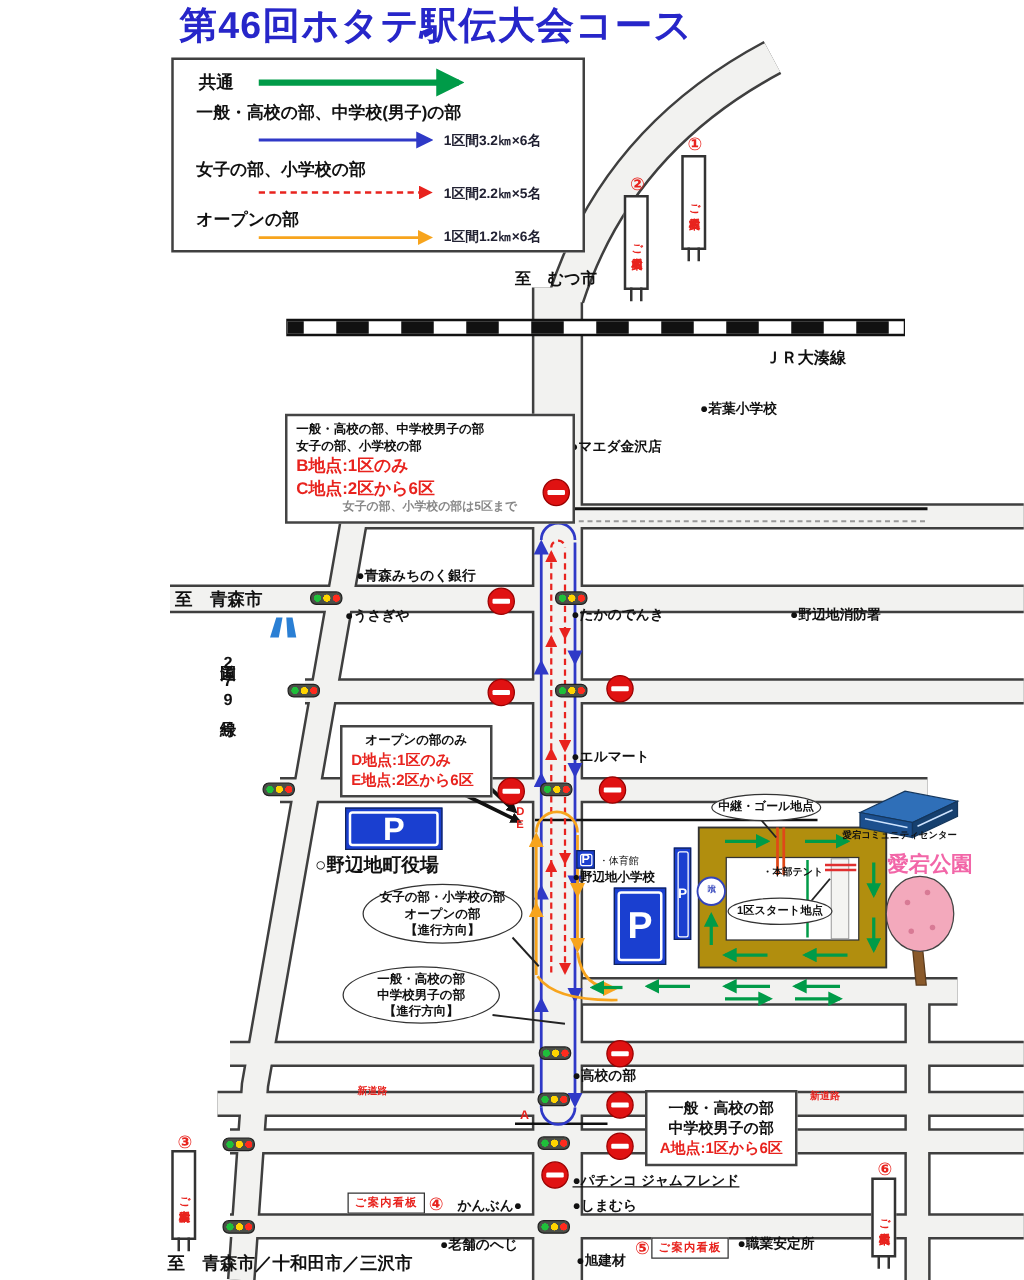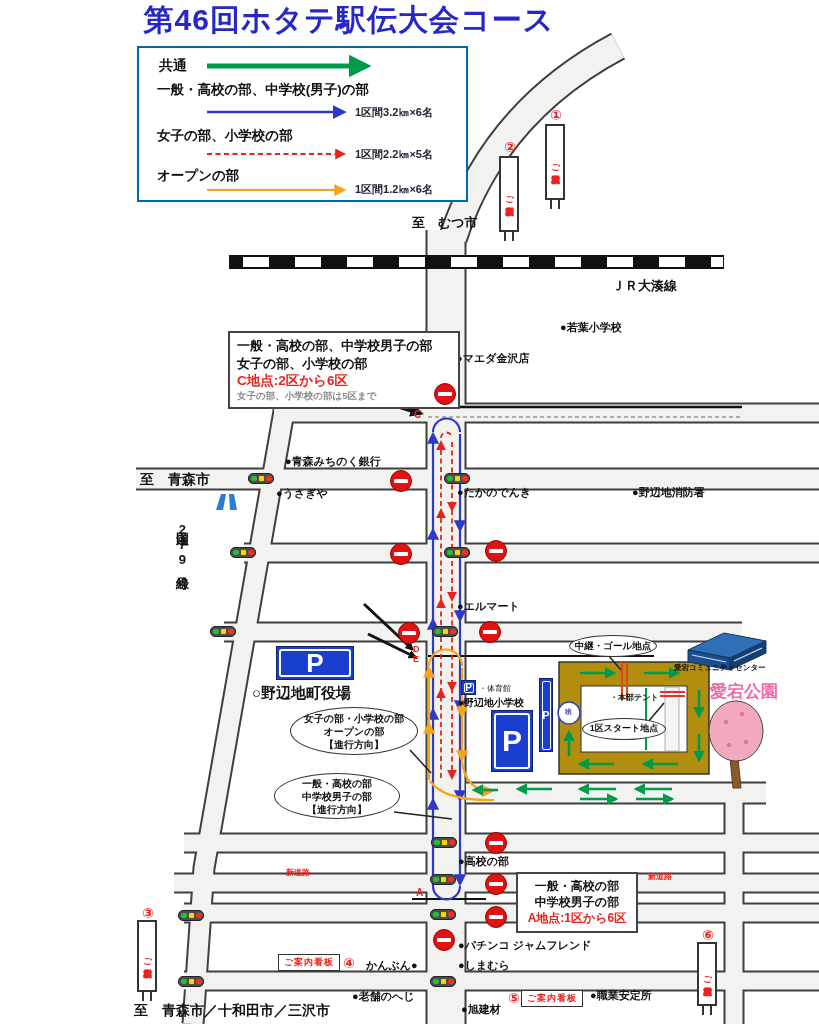--- a/index.html
+++ b/index.html
@@ -5,21 +5,21 @@
   html,body{margin:0;padding:0;}
   body{width:819px;height:1024px;background:#fff;font-family:"Liberation Sans","DejaVu Sans",sans-serif;}
   #stage{position:relative;width:819px;height:1024px;overflow:hidden;background:#fff;margin-left:24px;}
   #map-svg{position:absolute;left:0;top:0;}
   .lbl{position:absolute;font-weight:bold;font-size:11px;color:#111;white-space:nowrap;line-height:1.15;}
   .txt-red{color:var(--c-red);}
   .txt-pink{color:var(--c-pink);}
   .vtext{writing-mode:vertical-rl;text-orientation:upright;}
   #title{position:absolute;left:90px;top:0;width:470px;text-align:center;font-size:30px;font-weight:bold;color:var(--c-title);letter-spacing:1px;}
   
-  #legend{position:absolute;left:113px;top:46px;width:327px;height:152px;border:2px solid #0369a1;background:#fff;}
+  #legend{position:absolute;left:113px;top:46px;width:327px;height:152px;border:2px solid #404040;background:#fff;}
   #legend .row-label{position:absolute;font-weight:bold;color:#111;white-space:nowrap;}
   #legend .note{position:absolute;font-weight:bold;font-size:11px;color:#223;white-space:nowrap;}
   
   .vsign{position:absolute;width:20px;background:#fff;border:2px solid #333;display:flex;align-items:center;justify-content:center;box-sizing:border-box;}
   .vsign .txt{font-size:9px;color:var(--c-red);font-weight:bold;line-height:1.05;}
   .vsign::before,.vsign::after{content:"";position:absolute;bottom:-11px;width:2px;height:11px;background:#333;}
   .vsign::before{left:3px;}
   .vsign::after{right:3px;}
   .hsign{position:absolute;height:17px;background:#fff;border:1.5px solid #333;display:flex;align-items:center;justify-content:center;font-size:9px;font-weight:bold;color:var(--c-red);letter-spacing:1px;padding:0 4px;box-sizing:border-box;}
   .cnum{position:absolute;color:var(--c-red);font-size:14px;font-weight:bold;line-height:1;}
@@ -36,24 +36,24 @@
   .pbox{position:absolute;background:#1a3fd0;border:1px solid #10235e;display:flex;align-items:center;justify-content:center;box-sizing:border-box;}
   .pbox::before{content:"";position:absolute;inset:2px;border:2px solid #fff;border-radius:3px;}
   .pbox .p{color:#fff;font-weight:bold;line-height:1;position:relative;}
   .pslim::before{inset:1.5px;border-width:1px;border-radius:2px;}
   
   .bubble{position:absolute;background:#fff;border:1.5px solid #333;border-radius:50%;display:flex;flex-direction:column;align-items:center;justify-content:center;text-align:center;font-weight:bold;color:#111;box-sizing:border-box;}
   .bubble div{white-space:nowrap;line-height:1.3;}
   
   .ibox{position:absolute;background:#fff;border:2px solid #444;padding:4px 7px;box-sizing:border-box;}
   .ibox div{white-space:nowrap;line-height:1.35;}
-  .ibox .k{font-size:13px;font-weight:bold;color:#111;}
+  .ibox .k{font-size:10px;font-weight:bold;color:#111;}
   .ibox .r{font-size:13.5px;font-weight:bold;color:var(--c-red);}
   .ibox .r2{font-size:12px;font-weight:bold;color:var(--c-red);}
-  .ibox .g{font-size:9.5px;font-weight:bold;color:#888;}
+  .ibox .g{font-size:9.5px;font-weight:bold;color:#888;text-align:center;}
   
   .st-green{stroke:var(--c-green);}
   .st-blue{stroke:var(--c-blue);}
   .st-red{stroke:var(--c-red);}
   .st-orange{stroke:var(--c-orange);}
   .f-green{fill:var(--c-green);}
   .f-blue{fill:var(--c-blue);}
   .f-red{fill:var(--c-red);}
   .f-orange{fill:var(--c-orange);}
   .road-casing{stroke:var(--c-casing);fill:none;}
@@ -277,38 +277,44 @@
   <div class="lbl" style="left:228px;top:684px;font-size:15px;">○野辺地町役場</div>
   <div class="lbl" style="left:455px;top:684px;font-size:8px;font-weight:normal;">・体育館</div>
   <div class="lbl" style="left:434px;top:697px;font-size:10px;">●野辺地小学校</div>
   <div class="lbl" style="left:586px;top:693px;font-size:8px;">・本部テント</div>
   <div class="lbl" style="left:650px;top:664px;font-size:7.5px;">愛宕コミュニティセンター</div>
   <div class="lbl txt-pink" style="left:686px;top:682px;font-size:17px;">愛宕公園</div>
   <div class="lbl vtext" style="left:540px;top:702px;font-size:7px;font-weight:normal;color:#3344bb;">噴水</div>
   <div class="lbl" style="left:434px;top:855px;">●高校の部</div>
   <div class="lbl txt-red" style="left:262px;top:868px;font-size:8px;">新道路</div>
   <div class="lbl txt-red" style="left:624px;top:872px;font-size:8px;">新道路</div>
-  <div class="lbl" style="left:434px;top:939px;">●パチンコ ジャムフレンド</div>
+  <div class="lbl" style="left:434px;top:939px;text-decoration:underline;">●パチンコ ジャムフレンド</div>
   <div class="lbl" style="left:434px;top:959px;">●しまむら</div>
   <div class="lbl" style="left:342px;top:959px;">かんぶん●</div>
   <div class="lbl" style="left:328px;top:990px;">●老舗のへじ</div>
   <div class="lbl" style="left:437px;top:1003px;">●旭建材</div>
   <div class="lbl" style="left:566px;top:989px;">●職業安定所</div>
 
   <div class="pt" style="left:390px;top:399px;font-size:10px;">B</div>
   <div class="pt" style="left:390px;top:410px;font-size:10px;">C</div>
   <div class="pt" style="left:389px;top:645px;font-size:9px;">D</div>
   <div class="pt" style="left:389px;top:655px;font-size:9px;">E</div>
   <div class="pt" style="left:392px;top:888px;font-size:10px;">A</div>
 
   <div class="ibox" style="left:204px;top:331px;width:232px;">
     <div class="k">一般・高校の部、中学校男子の部</div>
     <div class="k">女子の部、小学校の部</div>
+    <div class="r">B地点:1区のみ</div>
     <div class="r">C地点:2区から6区</div>
     <div class="g">女子の部、小学校の部は5区まで</div>
+  </div>
+  <div class="ibox" style="left:248px;top:580px;width:122px;">
+    <div class="k" style="text-align:center;">オープンの部のみ</div>
+    <div class="r2">D地点:1区のみ</div>
+    <div class="r2">E地点:2区から6区</div>
   </div>
   <div class="ibox" style="left:492px;top:872px;width:122px;text-align:center;">
     <div class="k" style="font-size:12px;">一般・高校の部</div>
     <div class="k" style="font-size:12px;">中学校男子の部</div>
     <div class="r2">A地点:1区から6区</div>
   </div>
 
   <div class="bubble" style="left:545px;top:635px;width:88px;height:22px;font-size:9.5px;">
     <div>中継・ゴール地点</div>
   </div>

